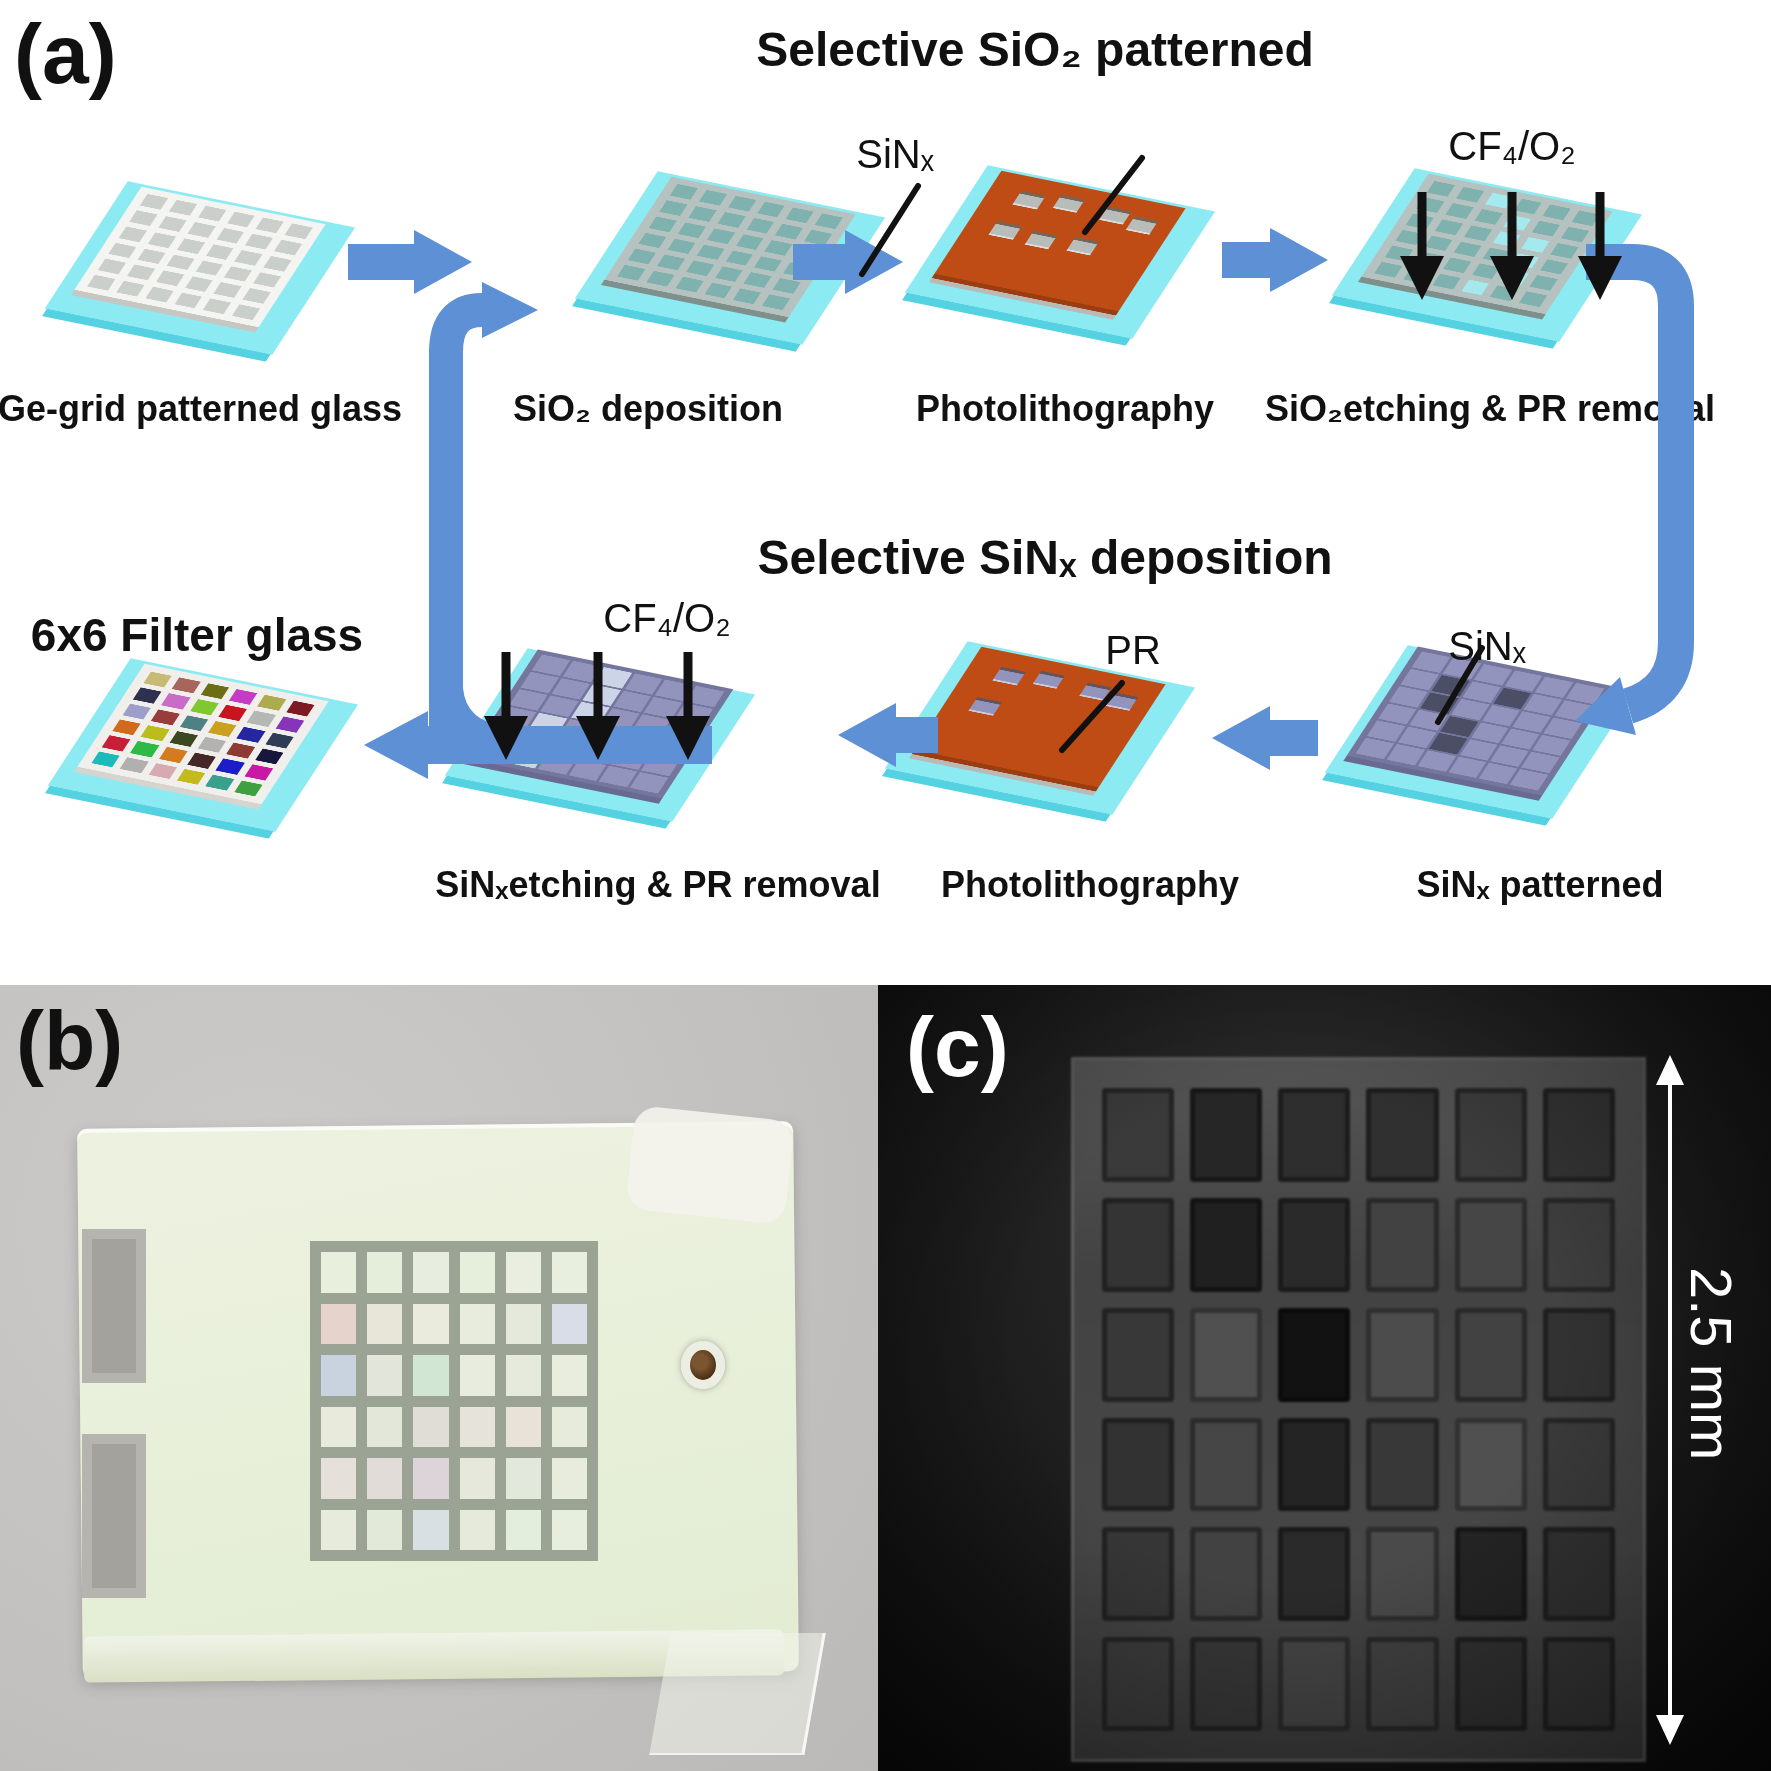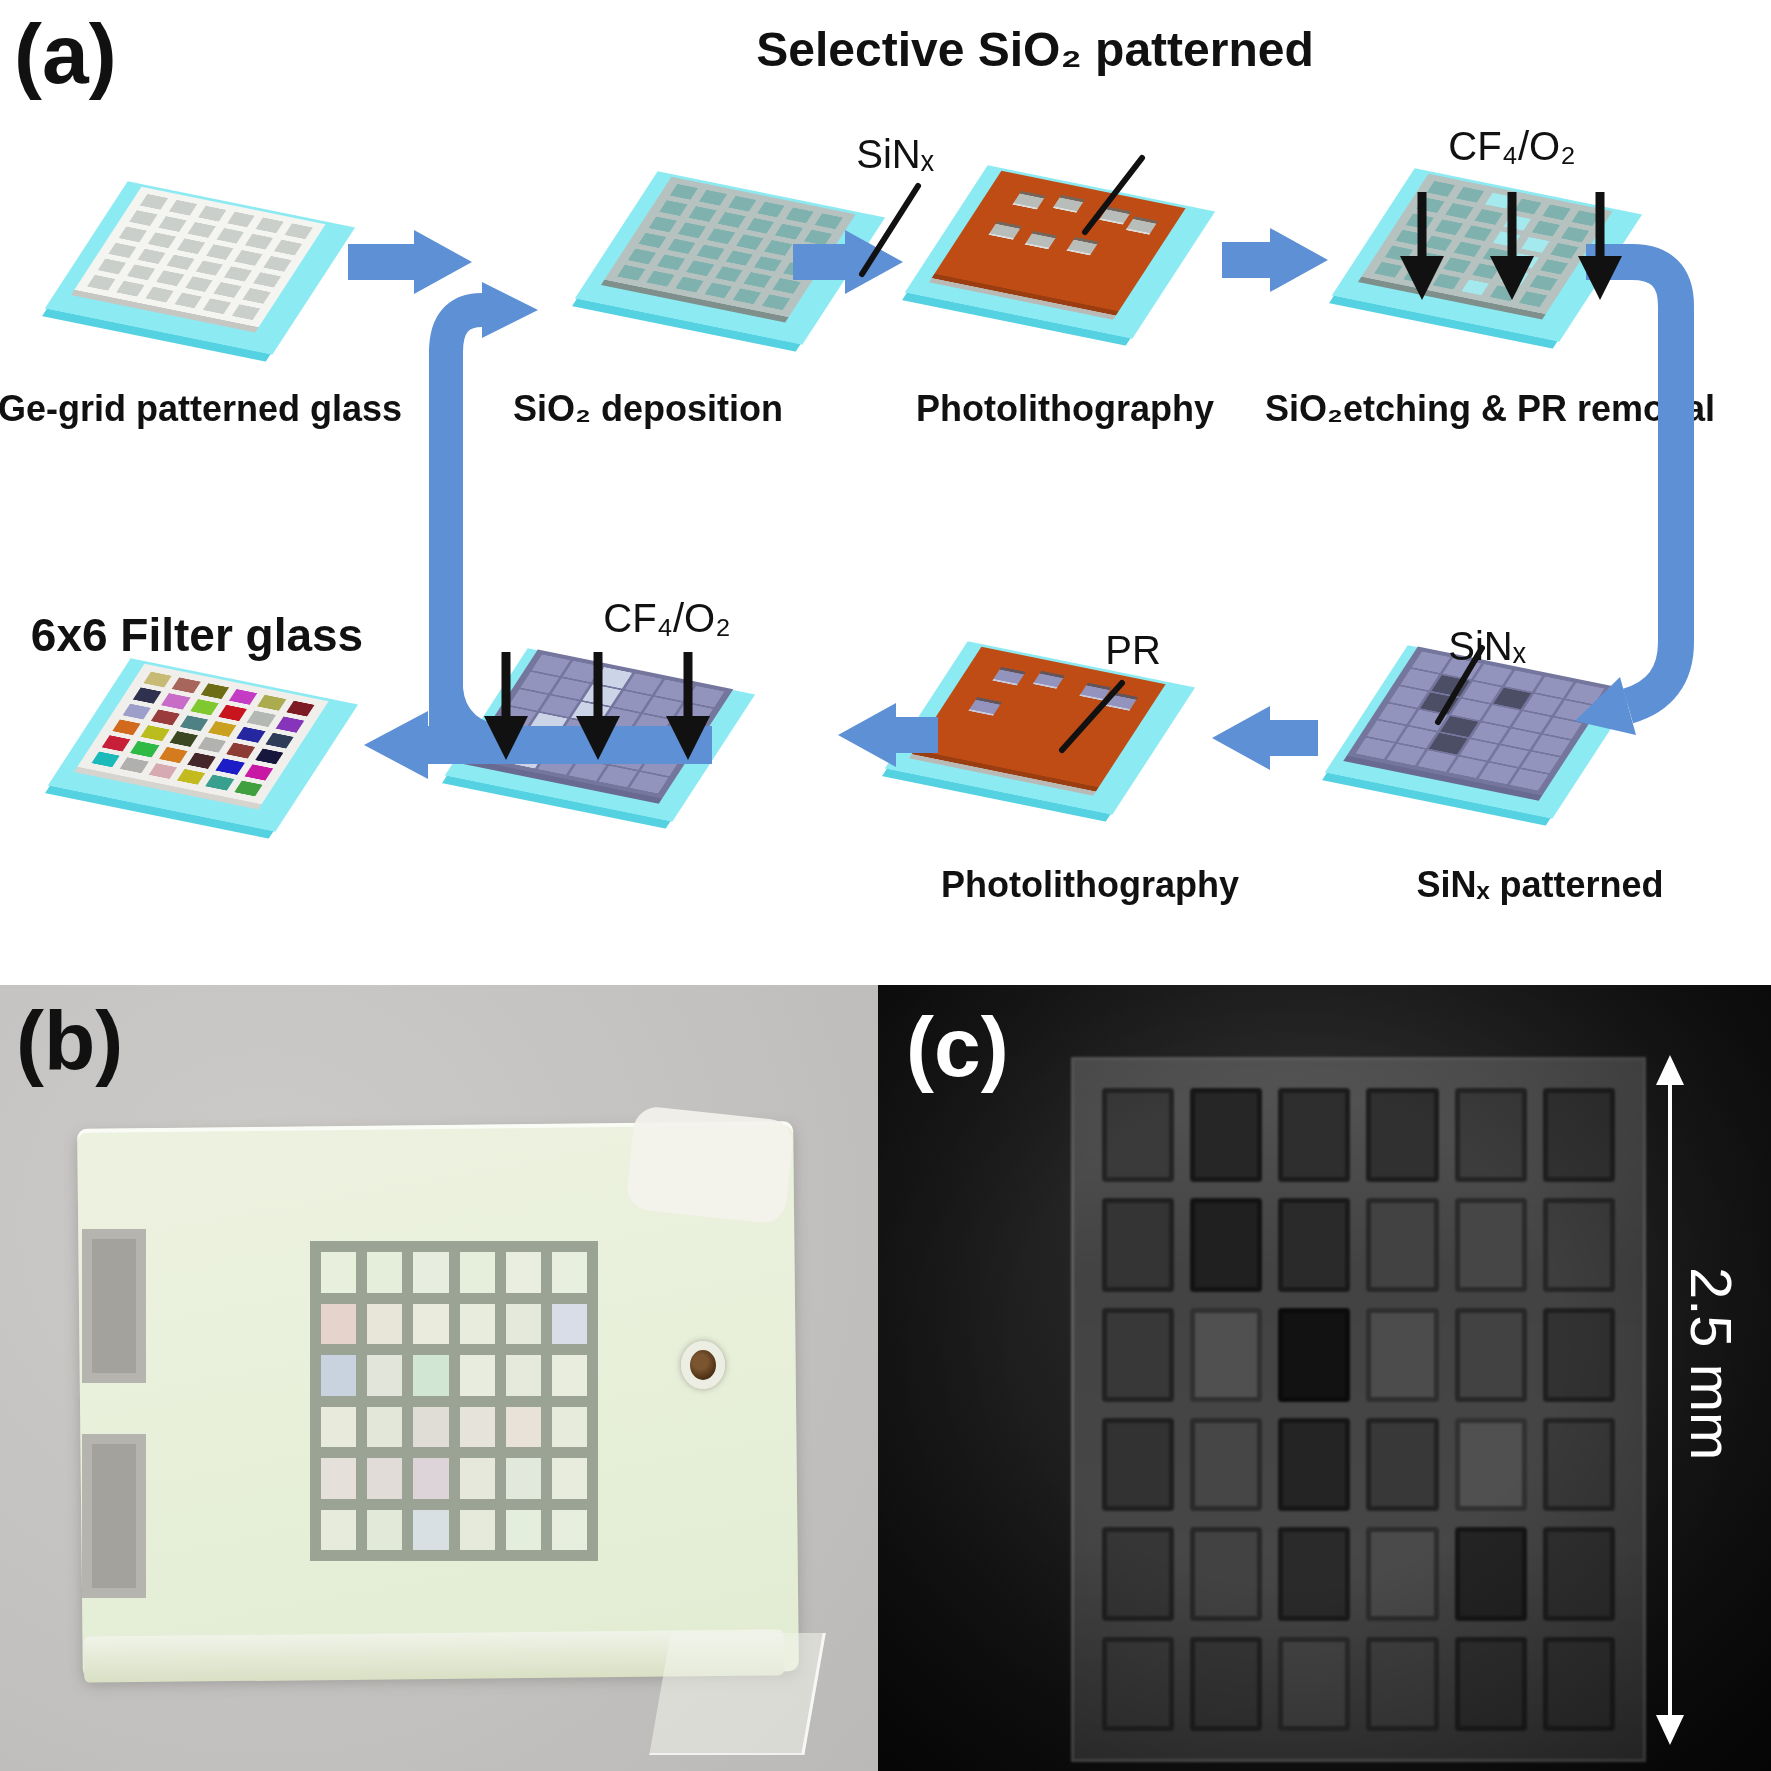--- a/index.html
+++ b/index.html
@@ -71,20 +71,21 @@
      writing-mode:vertical-rl;white-space:nowrap;}
 </style>
 </head>
 <body>
 
 <div class="panel" id="panel-a">
 
   <div class="pa-label">(a)</div>
 
   <div class="title" style="left:1035px;top:22px">Selective SiO₂ patterned</div>
+  <div class="title" style="left:1045px;top:530px">Selective SiNₓ deposition</div>
 
   <div class="chip" style="left:45px;top:168px">
     <div class="f sub" style="background: rgb(140, 234, 242); box-shadow: rgb(85, 210, 226) 0px 16px 0px -2px;"></div>
     <div class="f plate gridded" style="background: rgb(244, 244, 241); gap: 9px; padding: 10px; box-shadow: rgb(198, 198, 194) 0px 10px 0px;">
         <div style="background: rgb(203, 207, 203);"></div>
         <div style="background: rgb(203, 207, 203);"></div>
         <div style="background: rgb(203, 207, 203);"></div>
         <div style="background: rgb(203, 207, 203);"></div>
         <div style="background: rgb(203, 207, 203);"></div>
         <div style="background: rgb(203, 207, 203);"></div>
@@ -346,20 +347,21 @@
         <div style="background: rgb(146, 148, 189);"></div>
         <div style="background: rgb(146, 148, 189);"></div>
         <div style="background: rgb(146, 148, 189);"></div>
       </div>
   </div>
 
   <div class="cap" style="left:200px;top:388px">Ge-grid patterned glass</div>
   <div class="cap" style="left:648px;top:388px">SiO₂ deposition</div>
   <div class="cap" style="left:1065px;top:388px">Photolithography</div>
   <div class="cap" style="left:1490px;top:388px">SiO₂etching &amp; PR removal</div>
+  <div class="cap" style="left:658px;top:864px">SiNₓetching &amp; PR removal</div>
   <div class="cap" style="left:1090px;top:864px">Photolithography</div>
   <div class="cap" style="left:1540px;top:864px">SiNₓ patterned</div>
 
   <div class="result-label" style="left:197px;top:608px">6x6 Filter glass</div>
 
   <div class="callout" style="left:895px;top:132px">SiNₓ</div>
   <div class="callout" style="left:1512px;top:124px">CF₄/O₂</div>
   <div class="callout" style="left:1487px;top:624px">SiNₓ</div>
   <div class="callout" style="left:1133px;top:628px">PR</div>
   <div class="callout" style="left:667px;top:596px">CF₄/O₂</div>

